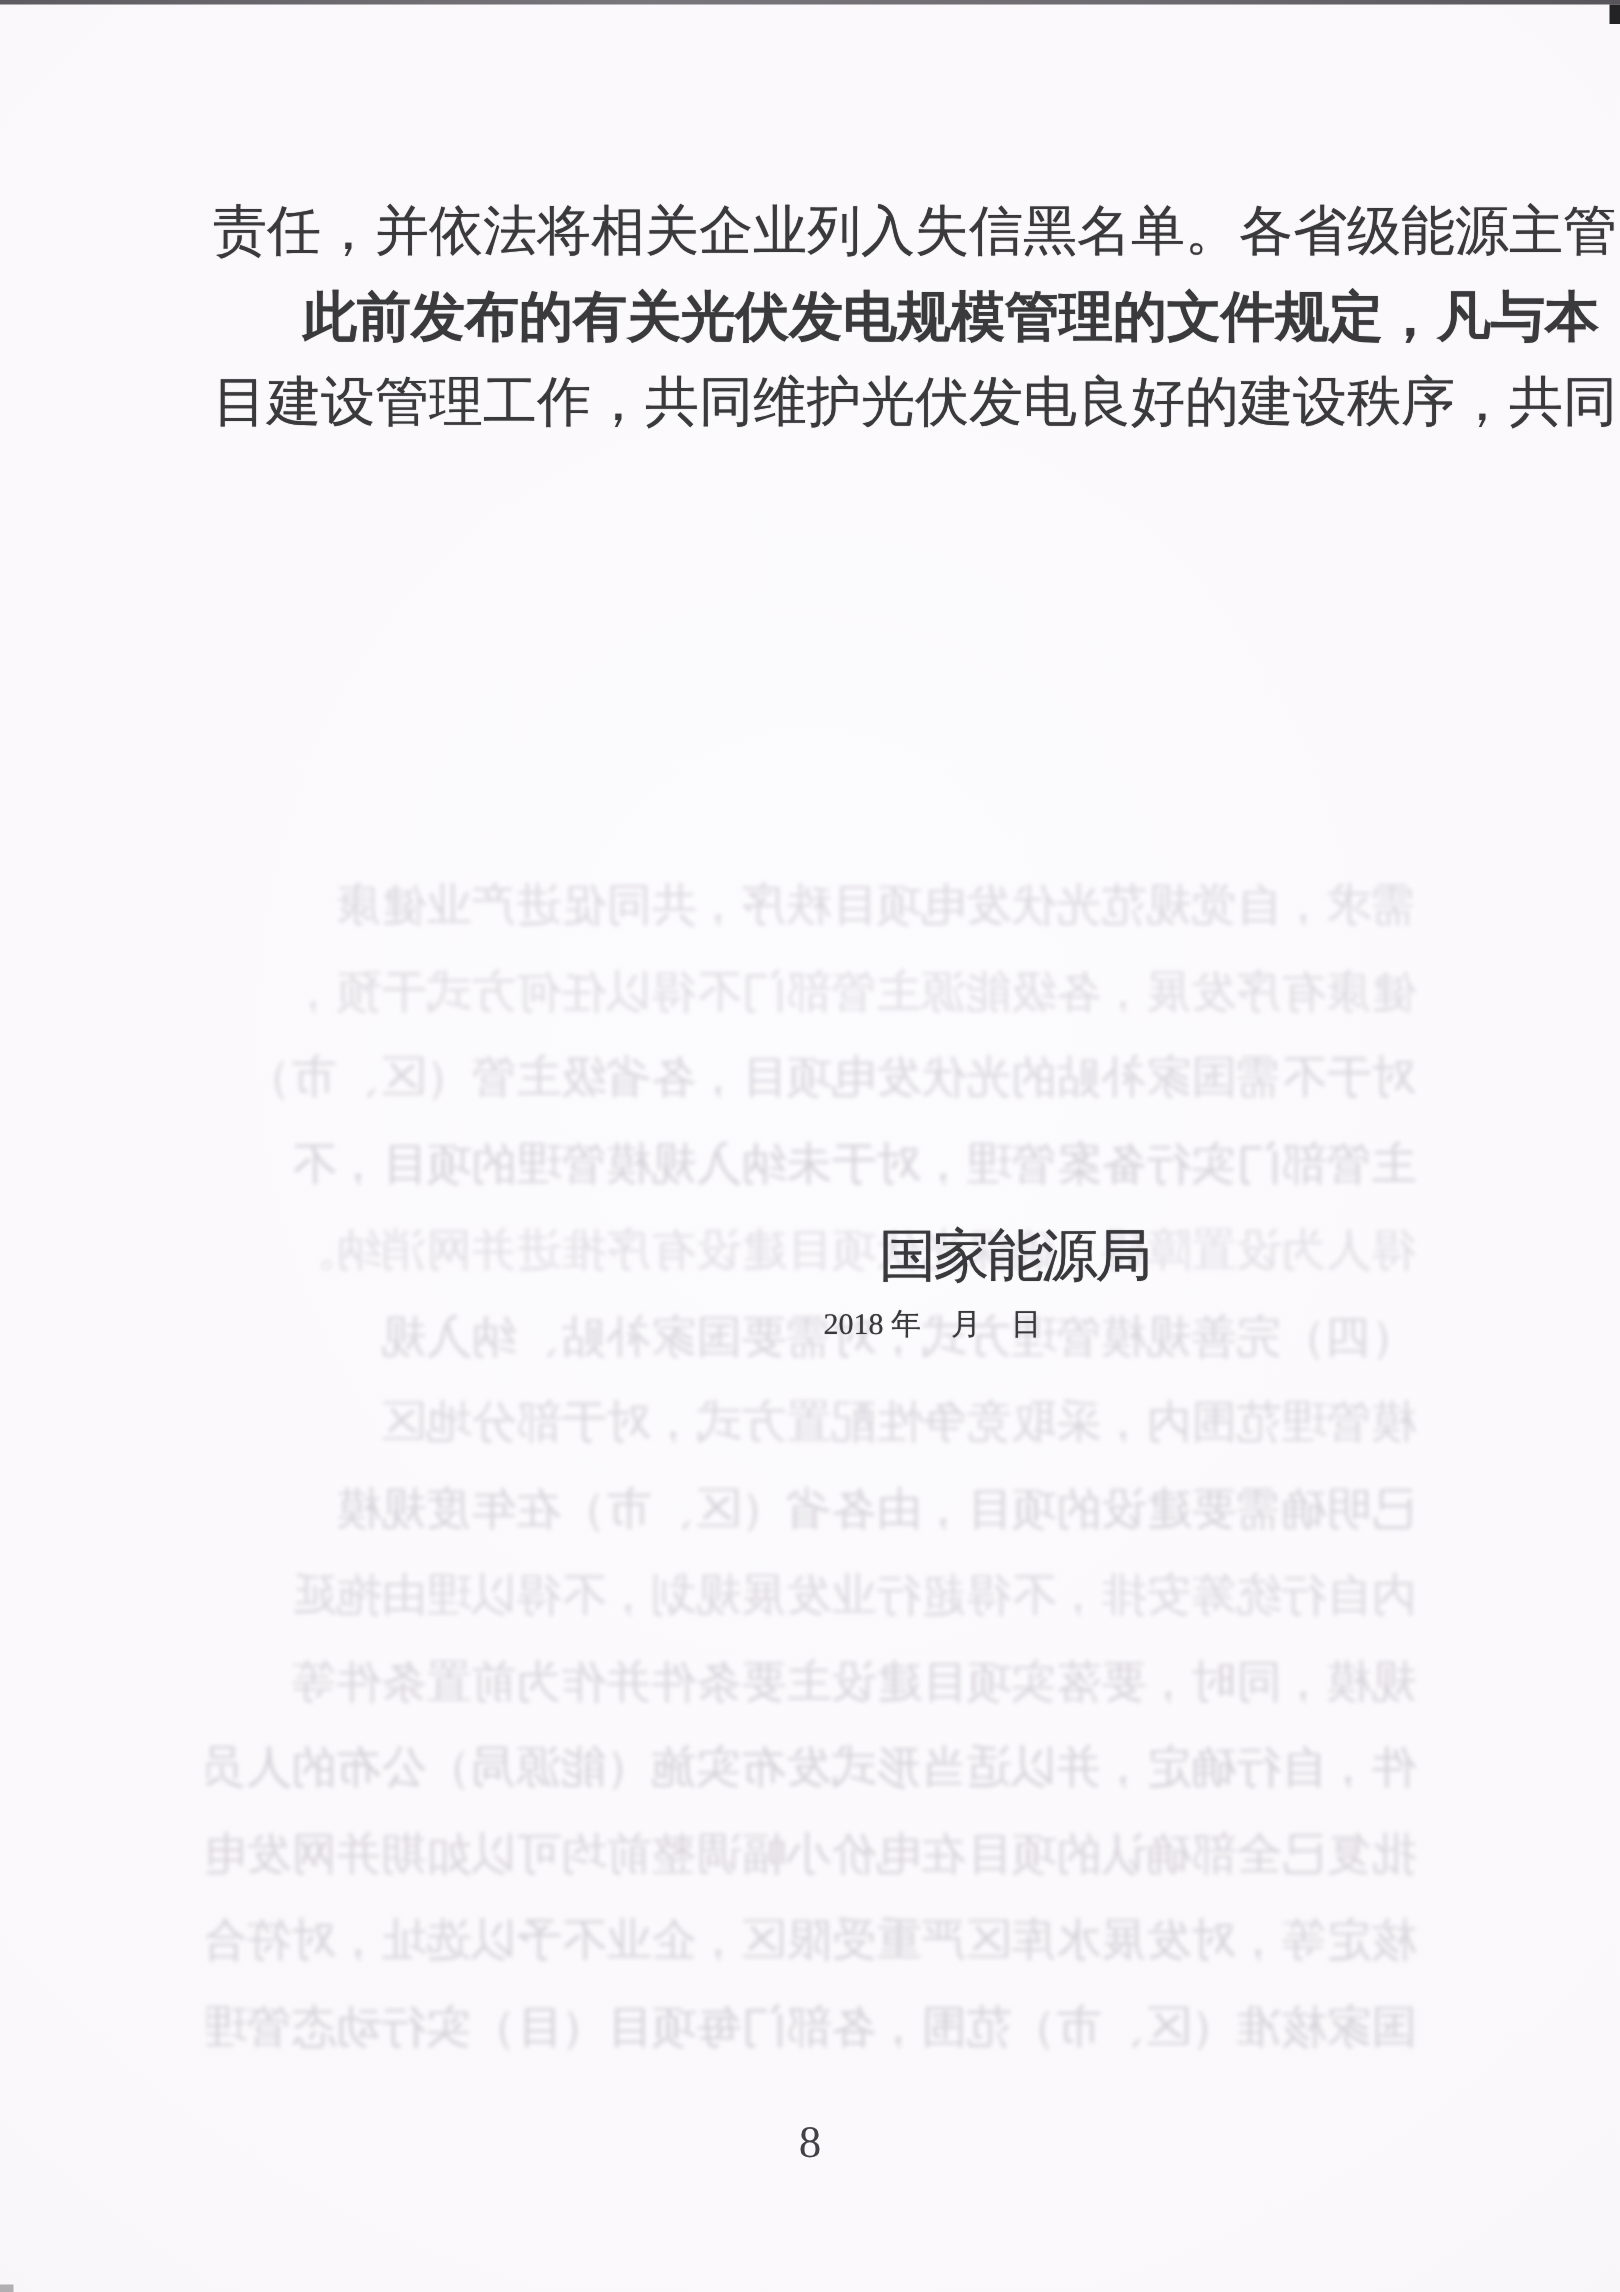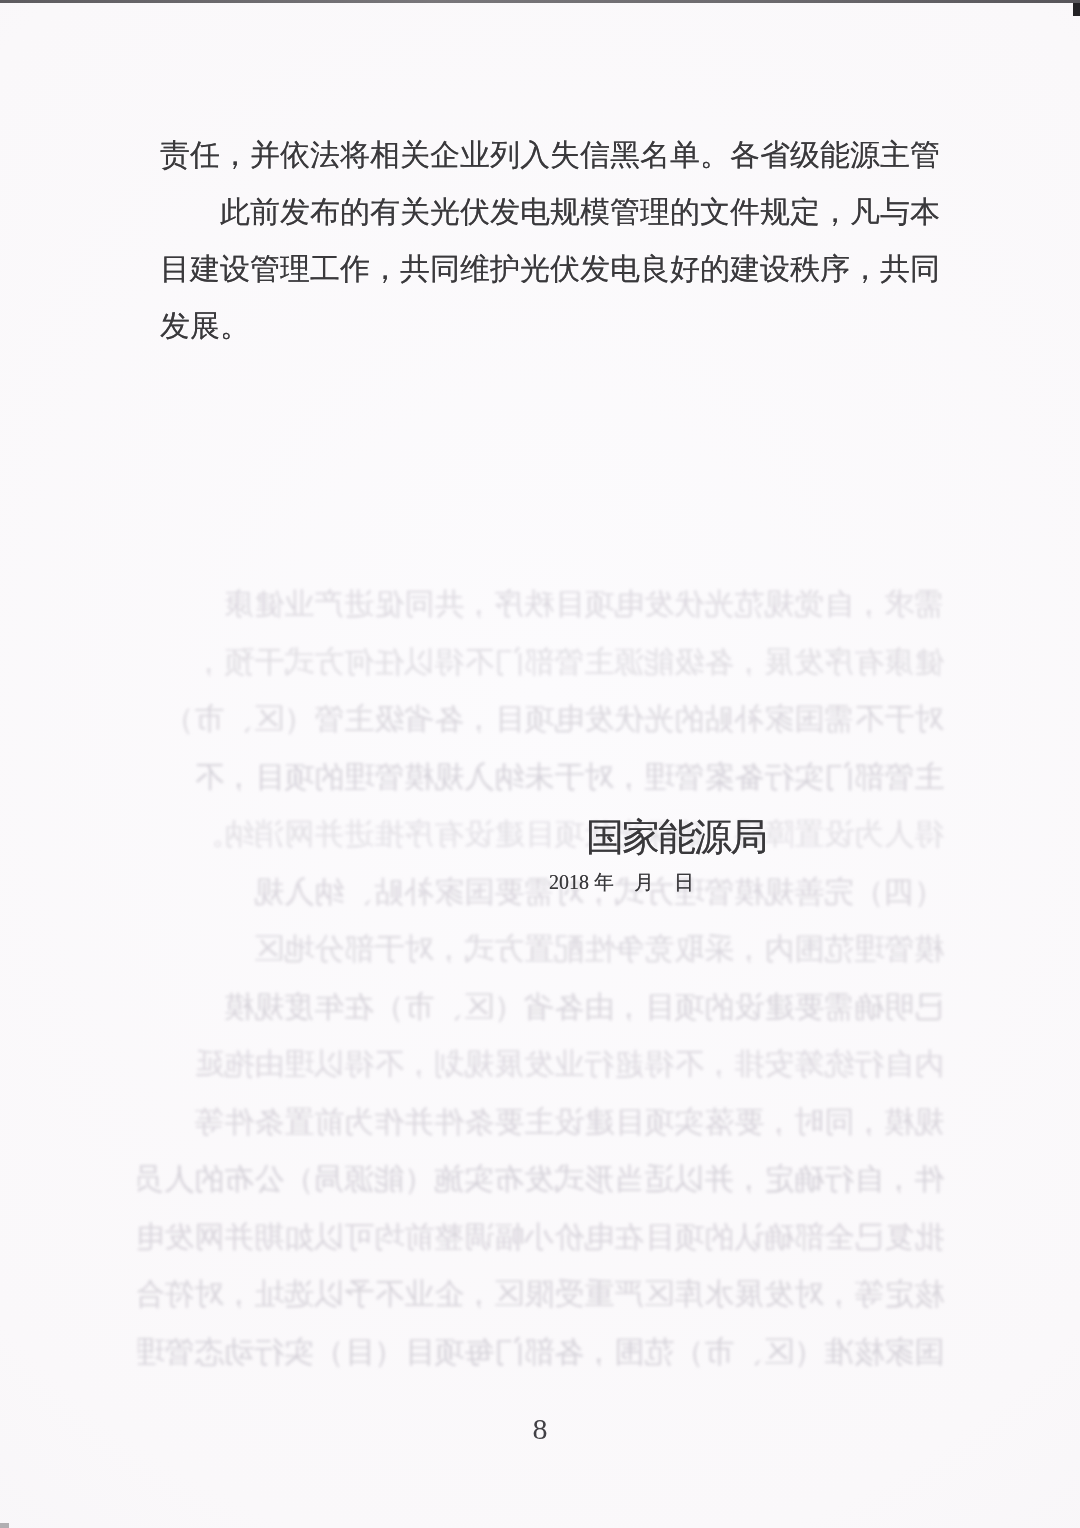--- a/index.html
+++ b/index.html
@@ -28,26 +28,26 @@
   .bleed{
     position:absolute;left:138px;top:575px;width:806px;
     font-size:30px;line-height:57.5px;
     color:#b2adb9;
     transform:scaleX(-1);
     filter:blur(1.4px);
   }
   .bleed .bline{height:57.5px;white-space:nowrap;overflow:hidden;}
   
   .bodytext{
-    position:absolute;left:160px;top:126px;width:792px;
-    font-size:30px;line-height:57px;color:#3a393c;
+    position:absolute;left:142px;top:126px;width:792px;
+    font-size:36px;line-height:57px;color:#3a393c;
     text-shadow:0 0 .6px rgba(58,57,60,.75);
   }
   .bodytext .line{height:57px;white-space:nowrap;}
-  .bodytext .line.indent{padding-left:60px;}
+  .bodytext .line.indent{padding-left:60px;font-weight:bold;}
   .signature{
     position:absolute;left:586px;top:812px;
     font-size:38px;letter-spacing:-2px;color:#39383b;
     text-shadow:0 0 .6px rgba(58,57,60,.75);white-space:nowrap;
   }
   .dateline{
     position:absolute;left:549px;top:869px;
     font-size:20px;color:#39383b;
     text-shadow:0 0 .6px rgba(58,57,60,.75);white-space:nowrap;
   }
@@ -79,21 +79,20 @@
       <div class="bline" style="opacity: 0.5;">件，自行确定，并以适当形式发布实施（能源局）公布的人员</div>
       <div class="bline" style="opacity: 0.46;">批复已全部确认的项目在电价小幅调整前均可以如期并网发电</div>
       <div class="bline" style="opacity: 0.48;">核定等，对发展水库区严重受限区，企业不予以选址，对符合</div>
       <div class="bline" style="opacity: 0.5;">国家核准（区、市）范围，各部门每项目（目）实行动态管理</div>
     </div>
 
   <div class="bodytext">
       <div class="line">责任，并依法将相关企业列入失信黑名单。各省级能源主管</div>
       <div class="line indent">此前发布的有关光伏发电规模管理的文件规定，凡与本</div>
       <div class="line">目建设管理工作，共同维护光伏发电良好的建设秩序，共同</div>
-      <div class="line">发展。</div>
     </div>
 
   <div class="signature">国家能源局</div>
 
   <div class="dateline">2018 年　月　日</div>
 
   <div class="pagenum">8</div>
 
 </div>
 

